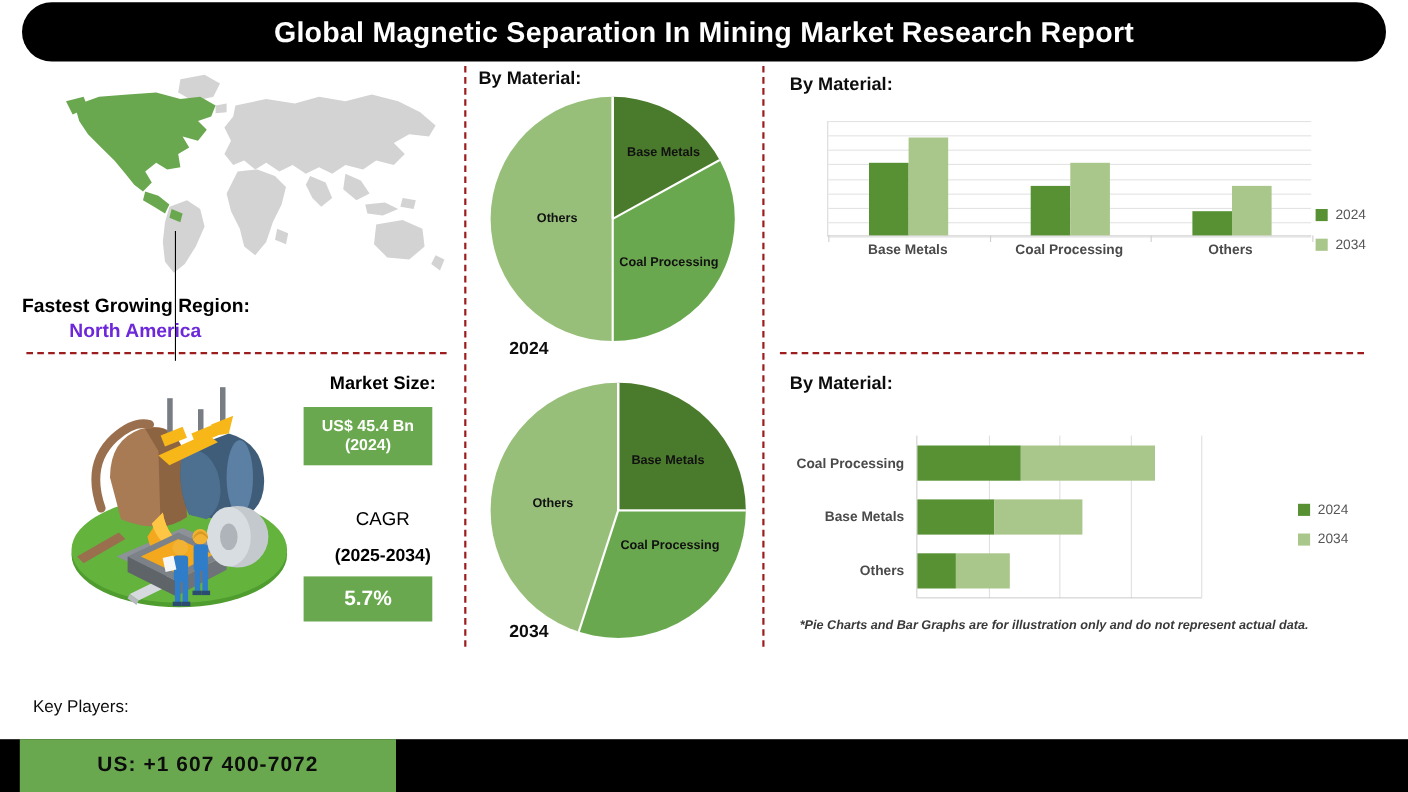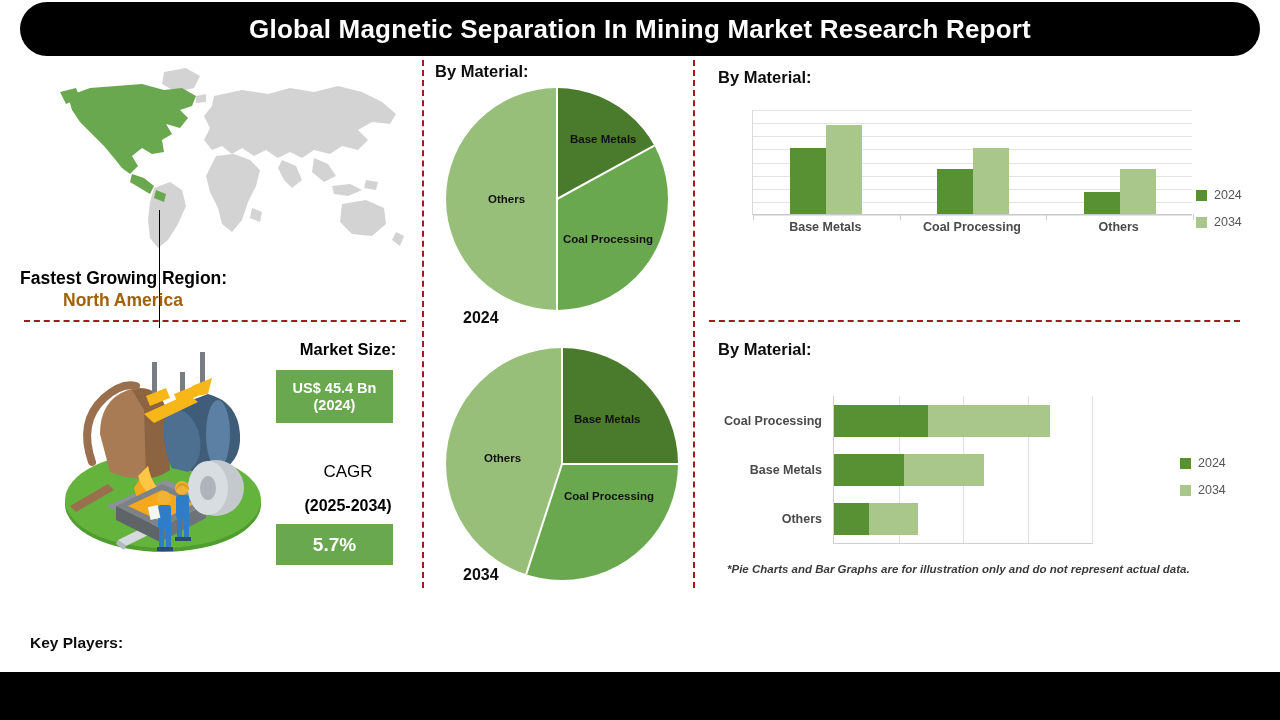--- a/index.html
+++ b/index.html
@@ -37,21 +37,21 @@
   #map-panel { position: absolute; left: 18px; top: 62px; width: 398px; height: 250px; }
   #world-map { position: absolute; left: 28px; top: 0px; width: 362px; height: 200px; }
   #pointer-line {
     position: absolute; left: 141px; top: 148px; width: 0; height: 118px;
     border-left: 1.6px solid #000;
   }
   #region-label {
     position: absolute; left: 20px; top: 268px; font-size: 17.5px; font-weight: bold; color: #000;
   }
   #region-value {
-    position: absolute; left: 63px; top: 290px; font-size: 17.5px; font-weight: bold; color: #a16207;
+    position: absolute; left: 63px; top: 290px; font-size: 17.5px; font-weight: bold; color: #6d28d9;
   }
 
   
   #illustration { position: absolute; left: 48px; top: 338px; width: 230px; height: 230px; }
 
   
   #market-size-label {
     position: absolute; left: 278px; top: 340px; width: 140px; text-align: center;
     font-size: 16.5px; font-weight: bold; color: #000;
   }
@@ -133,21 +133,21 @@
     font-size: 12.5px; font-weight: bold; color: #4a4a4a; line-height: 32px;
   }
   #hbar-note {
     position: absolute; left: 727px; top: 563px; font-size: 11.5px; font-style: italic;
     font-weight: bold; color: #3a3a3a;
   }
 
   
   #players-row { position: absolute; left: 0; top: 594px; width: 1280px; height: 78px; }
   #key-players-label {
-    position: absolute; left: 30px; top: 634px; font-size: 15.5px; font-weight: bold; color: #0d0d0d;
+    position: absolute; left: 30px; top: 634px; font-size: 15.5px; font-weight: normal; color: #0d0d0d;
   }
 
   
   #footer { position: absolute; left: 0; top: 672px; width: 1280px; height: 48px; background: #000; }
   #footer-phone-box {
     position: absolute; left: 18px; top: 0; width: 342px; height: 48px; background: #6aa84f;
     display: flex; align-items: center; justify-content: center;
   }
   #footer-phone {
     color: #0d0d0d; font-size: 19px; font-weight: bold; letter-spacing: 1px;
@@ -404,13 +404,16 @@
   
 
   
 
   
 
   
 </div>
 
 <div id="footer">
+  <div id="footer-phone-box">
+    <span id="footer-phone">US: +1 607 400-7072</span>
+  </div>
 </div>
 
 </body></html>

